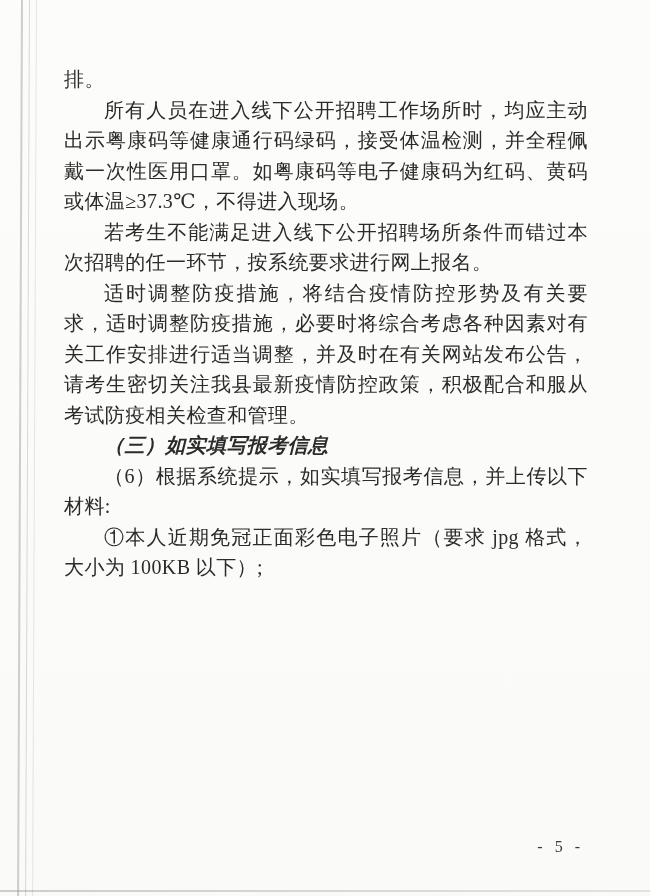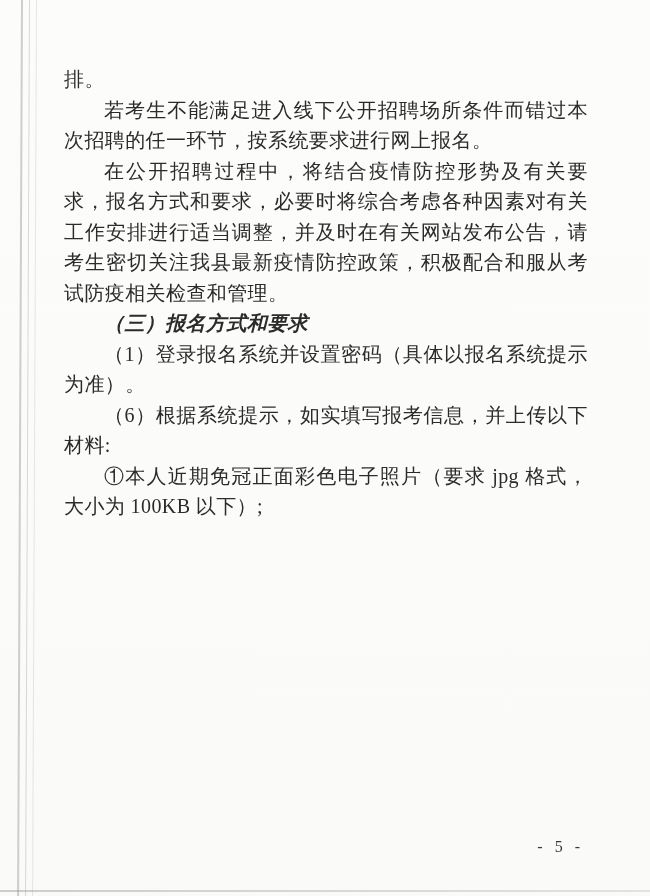--- a/index.html
+++ b/index.html
@@ -58,22 +58,22 @@
 <body>
 
 <div class="page">
   <div class="scan-line v1"></div>
   <div class="scan-line v2"></div>
   <div class="scan-line v3"></div>
   <div class="scan-edge-bottom"></div>
 
   <div class="content">
     <p class="para no-indent">排。</p>
+    <p class="para">所有人员在进入线下公开招聘工作场所时，均应主动出示粤康码等健康通行码绿码，接受体温检测，并全程佩戴一次性医用口罩。如粤康码等电子健康码为红码、黄码或体温≥37.3℃，不得进入现场。</p>
     <p class="para">若考生不能满足进入线下公开招聘场所条件而错过本次招聘的任一环节，按系统要求进行网上报名。</p>
-    <p class="para">在公开招聘过程中，将结合疫情防控形势及有关要求，报名方式和要求，必要时将综合考虑各种因素对有关工作安排进行适当调整，并及时在有关网站发布公告，请考生密切关注我县最新疫情防控政策，积极配合和服从考试防疫相关检查和管理。</p>
-    <p class="para heading">（三）报名方式和要求</p>
-    <p class="para">（1）登录报名系统并设置密码（具体以报名系统提示为准）。</p>
+    <p class="para">适时调整防疫措施，将结合疫情防控形势及有关要求，适时调整防疫措施，必要时将综合考虑各种因素对有关工作安排进行适当调整，并及时在有关网站发布公告，请考生密切关注我县最新疫情防控政策，积极配合和服从考试防疫相关检查和管理。</p>
+    <p class="para heading">（三）如实填写报考信息</p>
     <p class="para">（6）根据系统提示，如实填写报考信息，并上传以下材料:</p>
     <p class="para">①本人近期免冠正面彩色电子照片（要求 jpg 格式，大小为 100KB 以下）;</p>
   </div>
 
   <div class="page-number">- 5 -</div>
 </div>
 
 </body></html>

